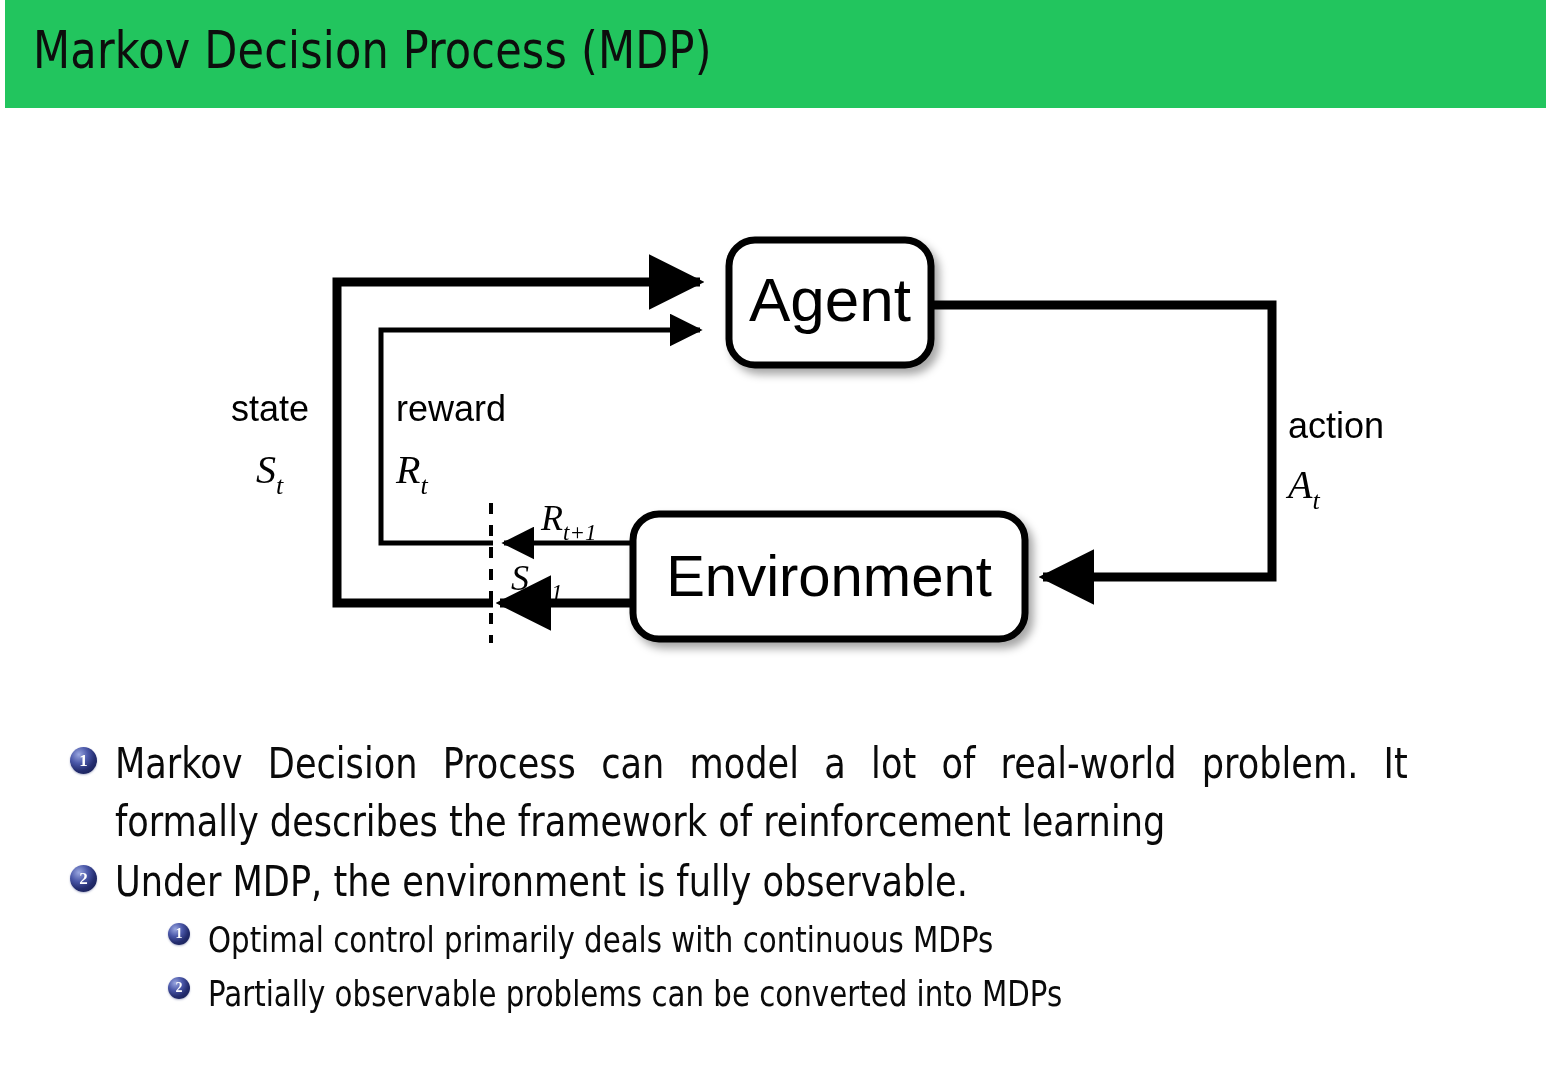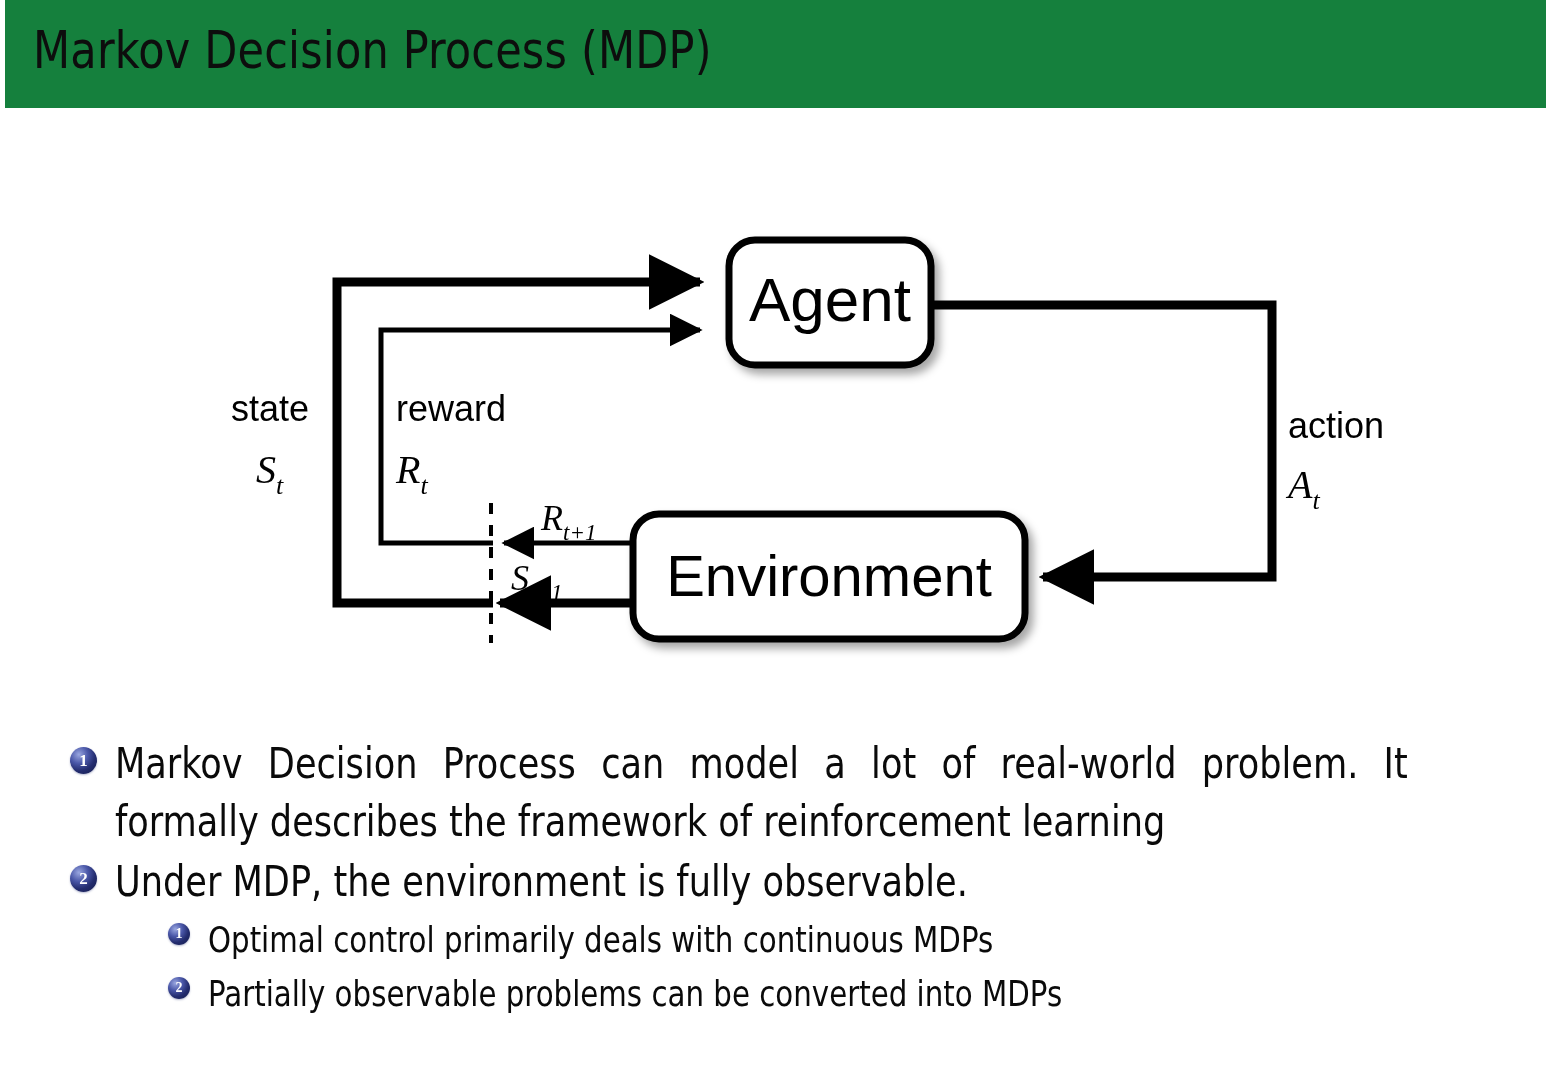--- a/index.html
+++ b/index.html
@@ -16,21 +16,21 @@
     color: #000000;
   }
 
   
   #header-band {
     position: absolute;
     left: 5px;
     top: 0;
     width: 1541px;
     height: 108px;
-    background: #15803d;
+    background: #22c55e;
   }
   #slide-title {
     position: absolute;
     left: 28px;
     top: 14px;
     font-size: 52px;
     line-height: 72px;
     letter-spacing: 0.2px;
     color: #0d0d0d;
     white-space: nowrap;

